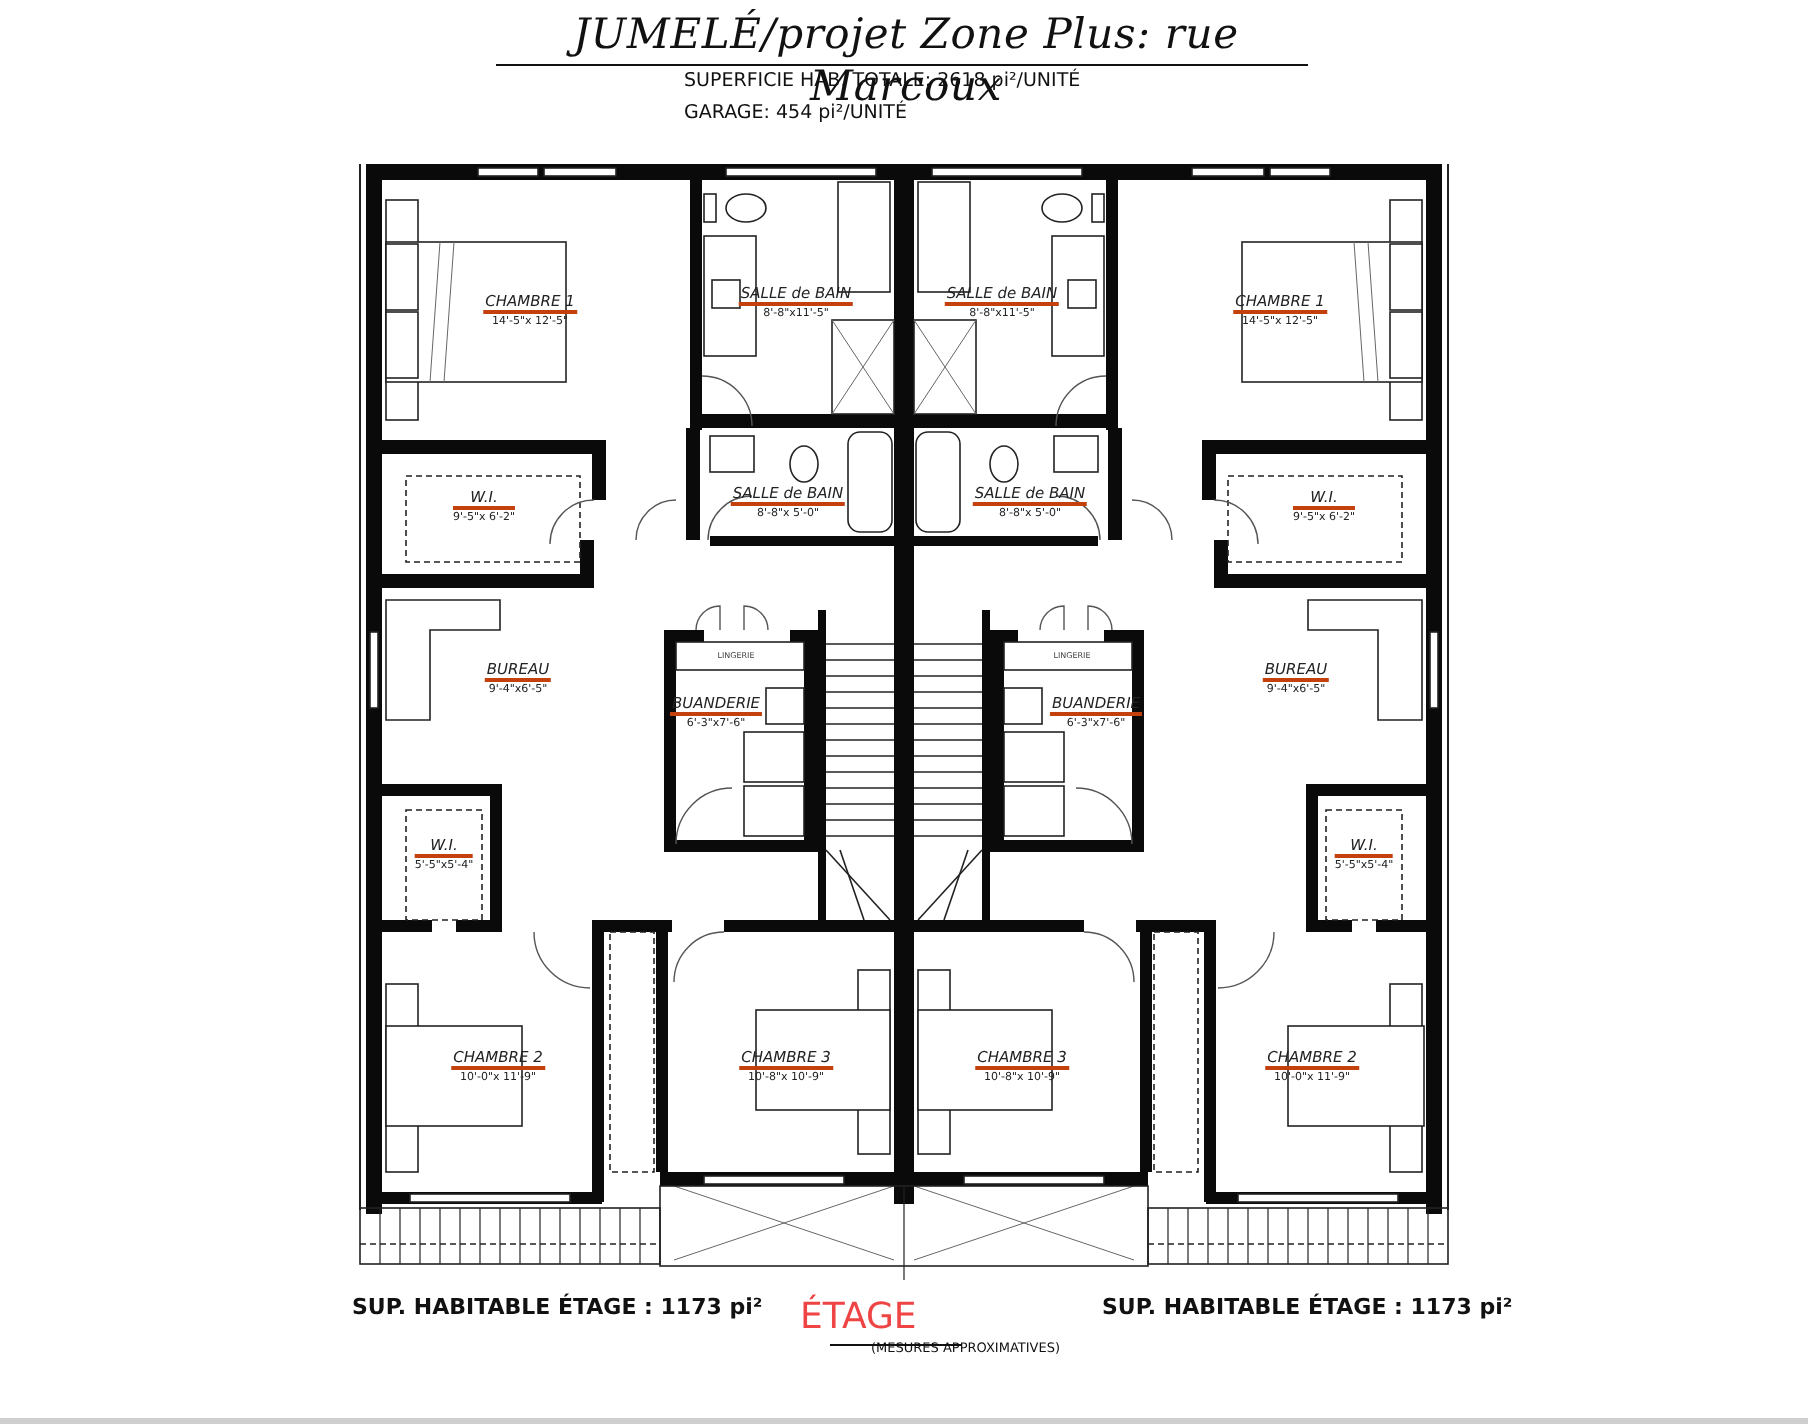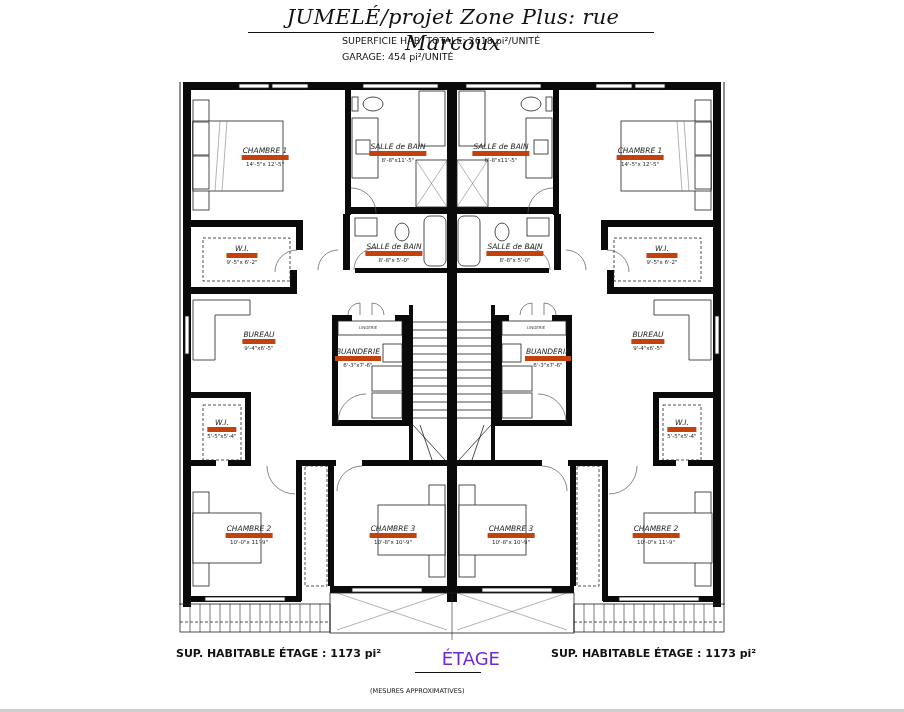--- a/index.html
+++ b/index.html
@@ -8,29 +8,29 @@
     position: absolute; left: 248px; top: 4px; width: 410px; text-align: center;
     font-family: "DejaVu Serif", serif; font-style: italic; font-size: 21px; color: #111;
     letter-spacing: 0.3px; line-height: 26px;
   }
   .title-rule { position: absolute; left: 248px; top: 32px; width: 406px; height: 1px; background: #111; }
   .sub { position: absolute; font-size: 9.5px; color: #111; white-space: nowrap; }
   .sub1 { left: 342px; top: 35px; }
   .sub2 { left: 342px; top: 51px; }
   svg#plan { position: absolute; left: 0; top: 0; }
   .room-label { position: absolute; font-size: 7px; font-style: italic; color: #222; text-align: center; white-space: nowrap; transform: translate(-50%, 0); }
-  .room-label .nm { display: block; border-bottom: 5px solid #c2410c; padding: 0 1px; font-size: 7.5px; }
+  .room-label .nm { display: block; border-bottom: 2px solid #c2410c; padding: 0 1px; font-size: 7.5px; }
   .room-label .dim { display: block; font-size: 5.5px; font-style: normal; margin-top: 1px; }
   .tiny { position: absolute; font-size: 4px; color: #444; white-space: nowrap; transform: translate(-50%,0); }
   .area { position: absolute; font-size: 11px; font-weight: bold; color: #111; white-space: nowrap; }
   .area-left { left: 176px; top: 647px; }
   .area-right { left: 551px; top: 647px; }
-  .etage { position: absolute; left: 400px; top: 648px; width: 100px; text-align: right; font-size: 18px; color: #6d28d9; }
+  .etage { position: absolute; left: 400px; top: 648px; width: 100px; text-align: left; font-size: 18px; color: #ef4444; }
   .etage-rule { position: absolute; left: 415px; top: 672px; width: 66px; height: 1px; background: #111; }
-  .approx { position: absolute; left: 370px; top: 687px; width: 160px; text-align: left; font-size: 6.5px; color: #111; }
+  .approx { position: absolute; left: 370px; top: 670px; width: 160px; text-align: right; font-size: 6.5px; color: #111; }
   .bottom-bar { position: absolute; left: 0; top: 709px; width: 904px; height: 3px; background: #cfcfcf; }
 </style>
 </head>
 <body>
 
 <div class="title">JUMELÉ/projet Zone Plus: rue Marcoux</div>
 <div class="title-rule"></div>
 <div class="sub sub1">SUPERFICIE HAB. TOTALE: 2618 pi²/UNITÉ</div>
 <div class="sub sub2">GARAGE: 454 pi²/UNITÉ</div>
 

